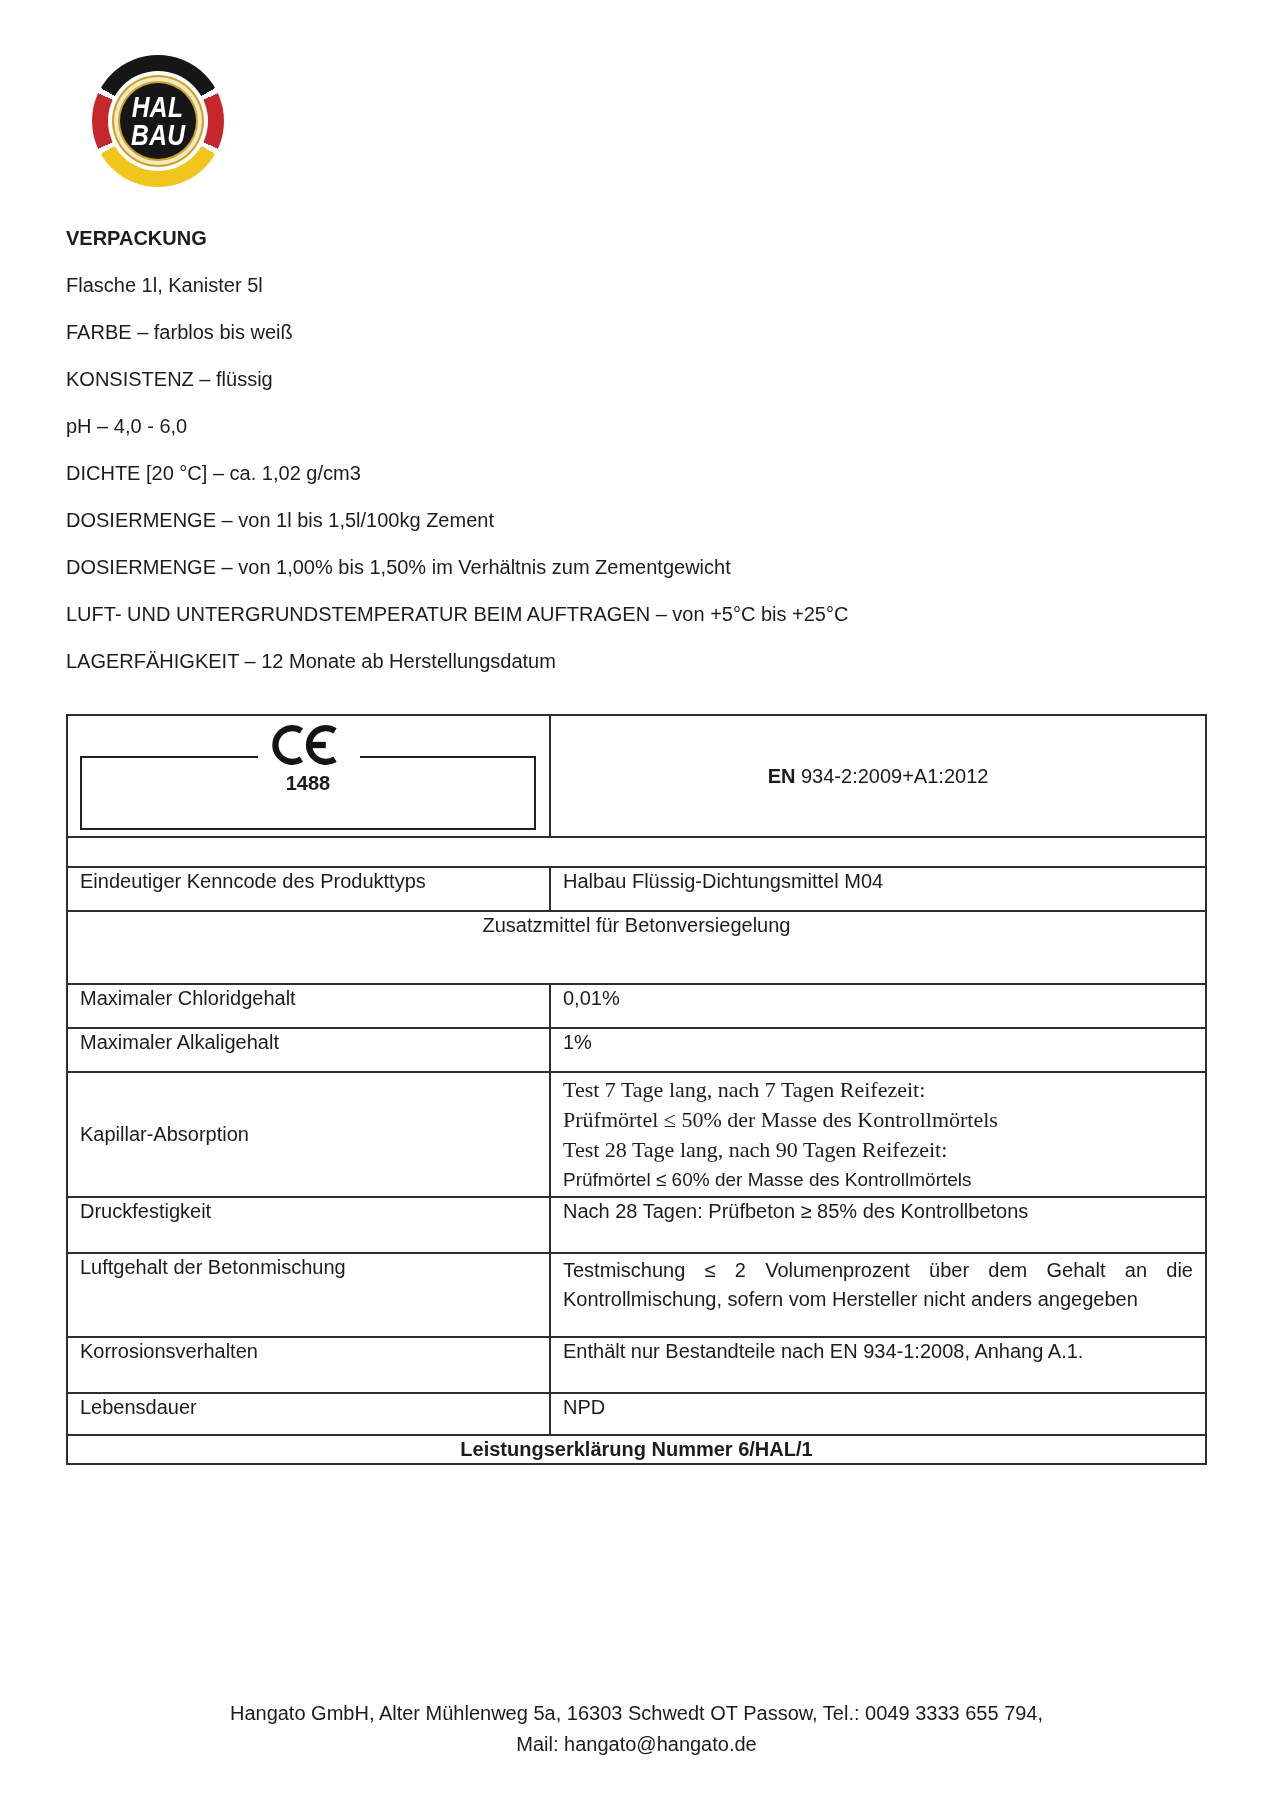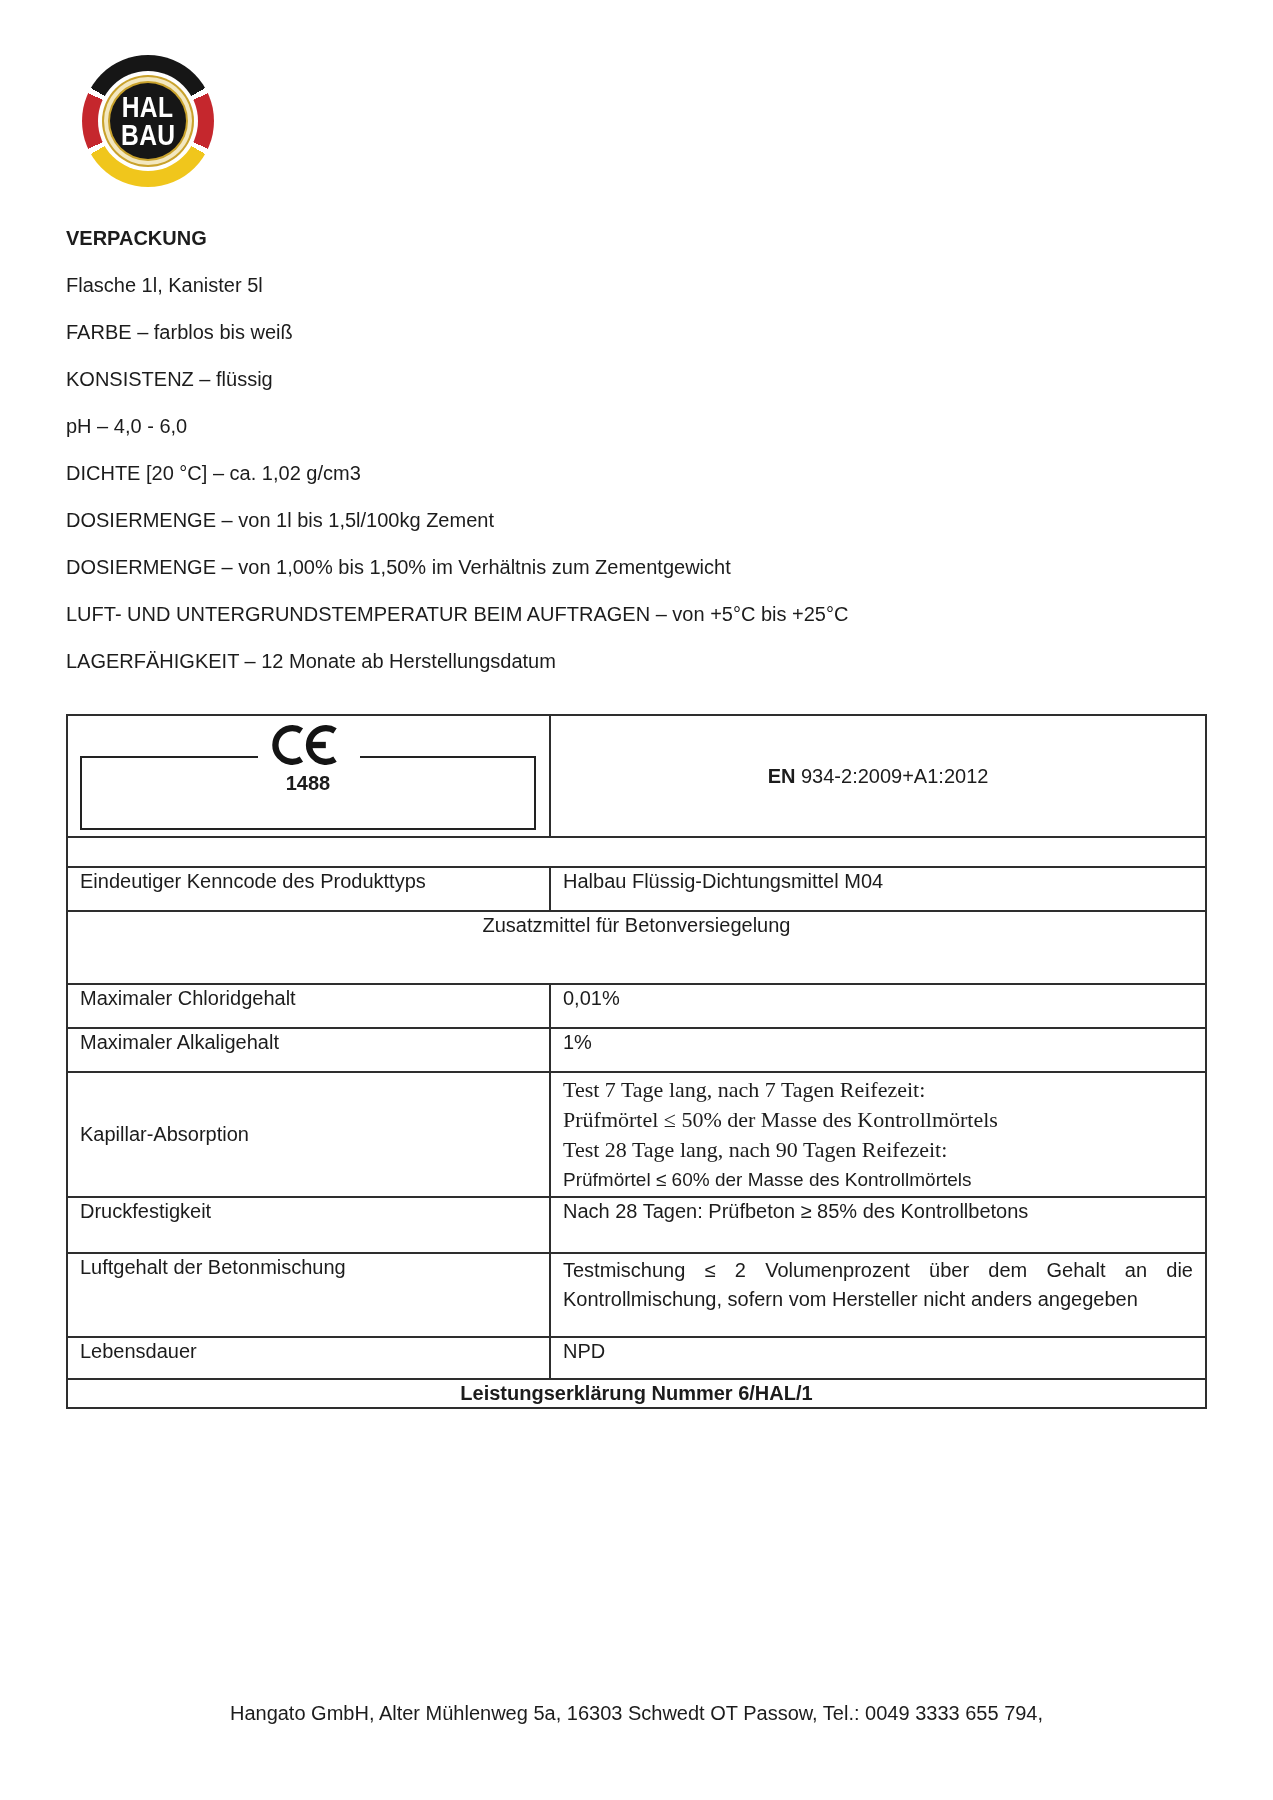--- a/index.html
+++ b/index.html
@@ -11,34 +11,35 @@
     background: #ffffff;
     margin: 0 auto;
     font-family: "Liberation Sans", "DejaVu Sans", sans-serif;
     color: #1c1c1c;
     overflow: hidden;
   }
 
   
   .logo {
     position: absolute;
-    left: 82px;
+    left: 92px;
     top: 55px;
     width: 132px;
     height: 132px;
     border-radius: 50%;
     background: conic-gradient(from -60deg,
       #161616 0deg 120deg,
       #ffffff 120deg 125deg,
       #c5272d 125deg 175deg,
       #ffffff 175deg 180deg,
       #f0c61c 180deg 300deg,
       #ffffff 300deg 305deg,
       #c5272d 305deg 355deg,
       #ffffff 355deg 360deg);
+    font-style: italic;
   }
   .logo-center {
     position: absolute;
     inset: 28px;
     border-radius: 50%;
     background: #161616;
     box-shadow:
       0 0 0 2px #c9a22c,
       0 0 0 6px #f3e8c0,
       0 0 0 8px #c9a22c,
@@ -222,31 +223,36 @@
       <tr class="r-druck">
         <td>Druckfestigkeit</td>
         <td>Nach 28 Tagen: Prüfbeton ≥ 85% des Kontrollbetons</td>
       </tr>
 
       <tr class="r-luft thick-top">
         <td>Luftgehalt der Betonmischung</td>
         <td class="luft-value">Testmischung ≤ 2 Volumenprozent über dem Gehalt an die Kontrollmischung, sofern vom Hersteller nicht anders angegeben</td>
       </tr>
 
+      <tr class="r-korrosion">
+        <td>Korrosionsverhalten</td>
+        <td>Enthält nur Bestandteile nach EN 934-1:2008, Anhang A.1.</td>
+      </tr>
 
       <tr class="r-lebensdauer">
         <td>Lebensdauer</td>
         <td>NPD</td>
       </tr>
 
       <tr class="r-decl">
         <td colspan="2">Leistungserklärung Nummer 6/HAL/1</td>
       </tr>
     </tbody>
       </table>
 
   </div>
 
   <div class="doc-footer">
     <div>Hangato GmbH, Alter Mühlenweg 5a, 16303 Schwedt OT Passow, Tel.: 0049 3333 655 794,</div>
+    <div>Mail: hangato@hangato.de</div>
   </div>
 
 </div>
 
 </body></html>

